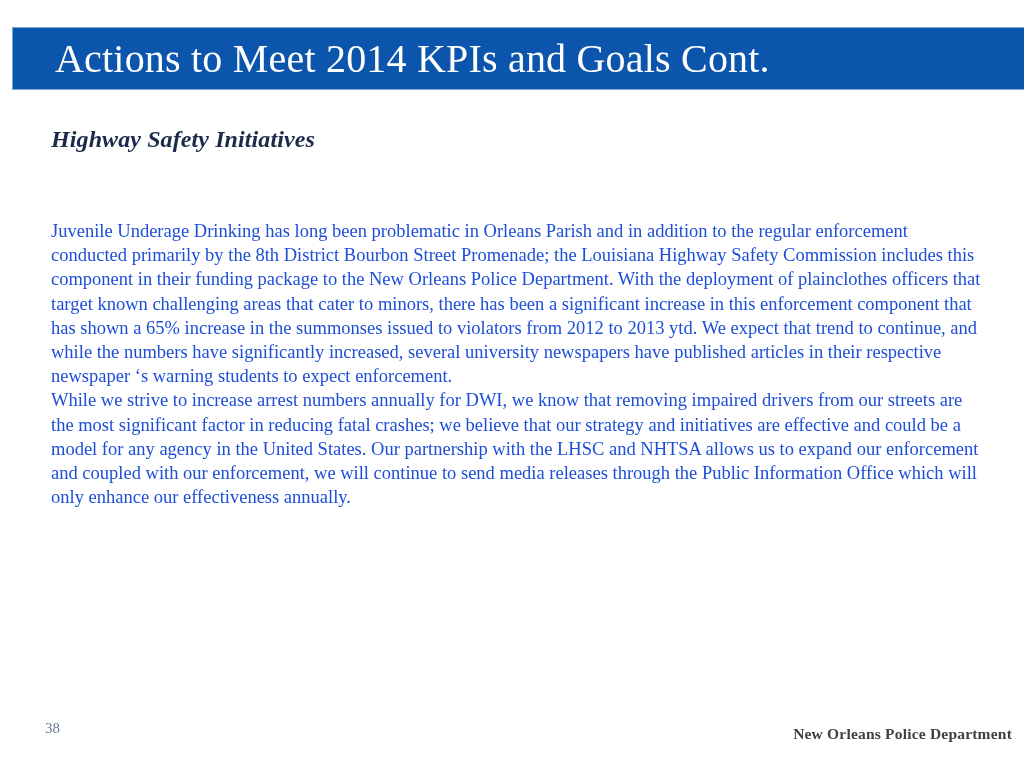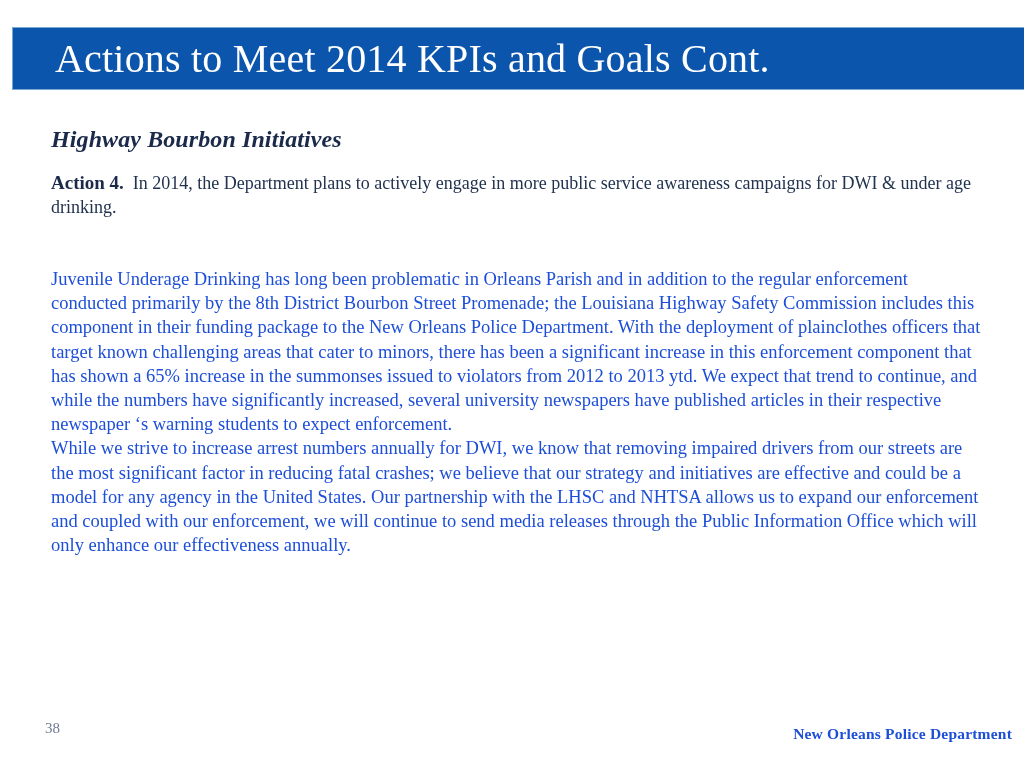--- a/index.html
+++ b/index.html
@@ -103,40 +103,37 @@
   }
 
   .footer-org {
     position: absolute;
     right: 12px;
     top: 725px;
     font-family: "Liberation Serif", "DejaVu Serif", serif;
     font-weight: bold;
     font-size: 15.5px;
     line-height: 18px;
-    color: #1d4ed8;
+    color: #404040;
     letter-spacing: 0.2px;
   }
 </style>
 </head>
 <body>
 
 <div class="slide">
 
   <div class="title-banner">
     <div class="title-text">Actions to Meet 2014 KPIs and Goals Cont.</div>
   </div>
 
   <div class="content">
 
-    <h2 class="section-heading">Highway Bourbon Initiatives</h2>
+    <h2 class="section-heading">Highway Safety Initiatives</h2>
 
-    <p class="action-para">
-      <span class="action-label">Action 4.</span><span>&nbsp;&nbsp;In 2014, the Department plans to actively engage in more public service awareness campaigns for DWI  &amp; under age drinking.</span>
-    </p>
 
     <div class="spacer-line"></div>
     <div class="spacer-line"></div>
 
     <p class="body-para">Juvenile Underage Drinking has long been problematic in Orleans Parish and in addition to the regular enforcement conducted primarily by the 8th District Bourbon Street Promenade; the Louisiana Highway Safety Commission includes this component in their funding package to the New Orleans Police Department.  With the deployment of plainclothes officers that target known challenging areas that cater to minors, there has been a significant increase in this enforcement component that has shown a 65% increase in the summonses issued to violators from 2012 to 2013 ytd. We expect that trend to continue, and while the numbers have significantly increased, several university newspapers have published articles in their respective newspaper ‘s warning students to expect enforcement.</p>
 
     <p class="body-para">While we strive to increase arrest numbers annually for DWI, we know that removing impaired drivers from our streets are the most significant factor in reducing fatal crashes; we believe that our strategy and initiatives are effective and could be a model for any agency in the United States.  Our partnership with the LHSC and NHTSA allows us to expand our enforcement and coupled with our enforcement, we will continue to send media releases through the Public Information Office which will only enhance our effectiveness annually.</p>
 
   </div>
 

